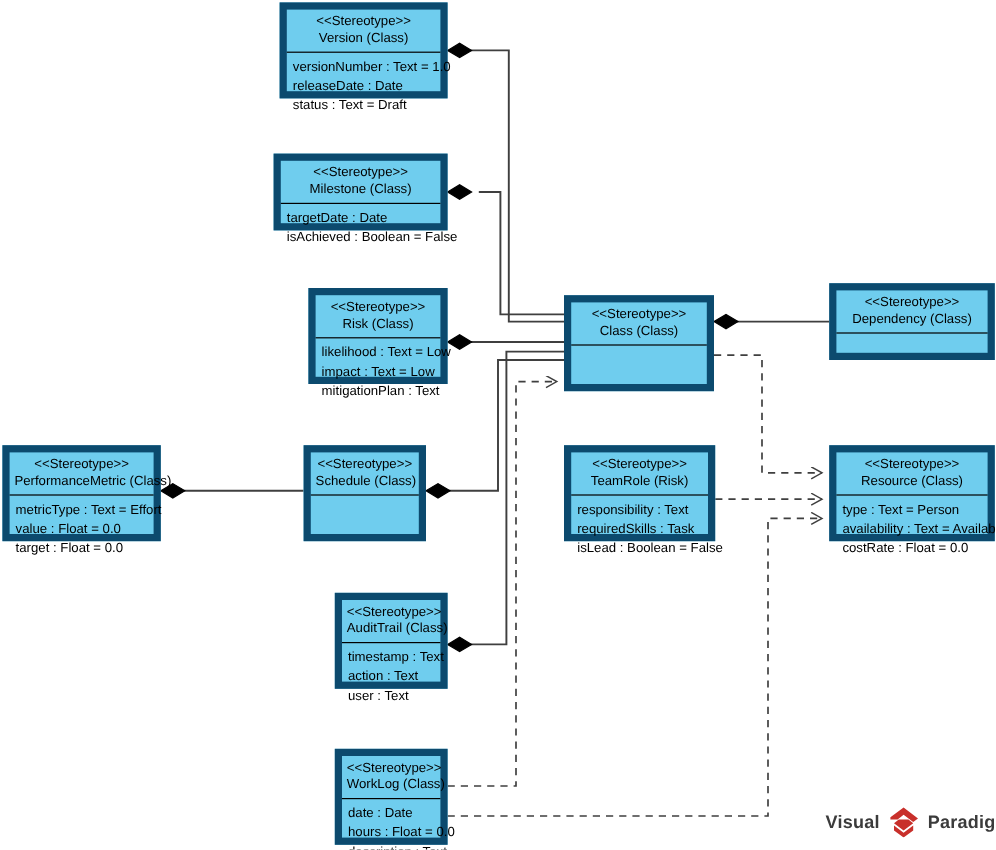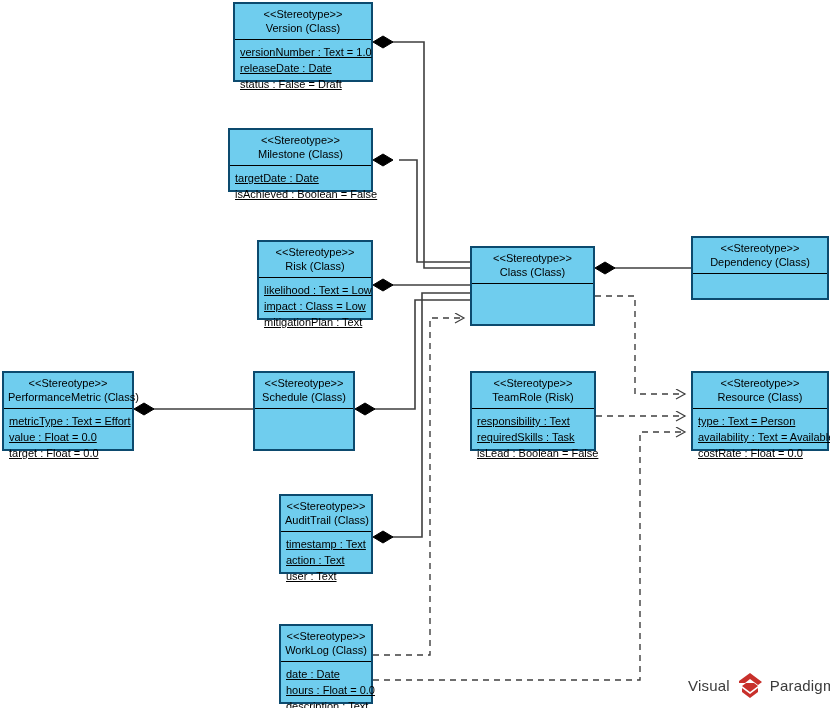--- a/index.html
+++ b/index.html
@@ -23,21 +23,21 @@
   #edges {
     position: absolute;
     left: 0; top: 0;
     width: 830px;
     height: 708px;
     pointer-events: none;
   }
   .uml-class {
     position: absolute;
     box-sizing: border-box;
-    border: 2px solid #0c4a6e;
+    border: 6px solid #0c4a6e;
     background: #6fcdee;
     font-size: 11px;
     color: #000000;
   }
   .uml-header {
     box-sizing: border-box;
     border-bottom: 1px solid #000000;
     text-align: center;
     padding: 3px 4px 4px 4px;
     line-height: 14px;
@@ -50,31 +50,30 @@
     display: block;
     white-space: nowrap;
   }
   .uml-attrs {
     padding: 4px 5px 5px 5px;
     line-height: 16px;
   }
   .uml-attr {
     display: block;
     white-space: nowrap;
-    text-decoration: underline;
   }
   .logo {
     position: absolute;
     display: flex;
     align-items: center;
     gap: 7px;
   }
   .logo-text {
     font-size: 15px;
-    font-weight: normal;
+    font-weight: bold;
     color: #3b3b3b;
     letter-spacing: 0.2px;
   }
   .logo-mark {
     width: 26px;
     height: 26px;
     position: relative;
   }
 </style>
 </head>
@@ -142,21 +141,21 @@
   </svg>
 
   <div class="uml-class" style="left:233px; top:2px; width:140px; height:80px;">
     <div class="uml-header" style="height:36px;">
       <span class="uml-stereo">&lt;&lt;Stereotype&gt;&gt;</span>
       <span class="uml-name">Version (Class)</span>
     </div>
     <div class="uml-attrs">
       <span class="uml-attr">versionNumber : Text = 1.0</span>
       <span class="uml-attr">releaseDate : Date</span>
-      <span class="uml-attr">status : False = Draft</span>
+      <span class="uml-attr">status : Text = Draft</span>
     </div>
   </div>
 
   <div class="uml-class" style="left:228px; top:128px; width:145px; height:64px;">
     <div class="uml-header" style="height:36px;">
       <span class="uml-stereo">&lt;&lt;Stereotype&gt;&gt;</span>
       <span class="uml-name">Milestone (Class)</span>
     </div>
     <div class="uml-attrs">
       <span class="uml-attr">targetDate : Date</span>
@@ -164,21 +163,21 @@
     </div>
   </div>
 
   <div class="uml-class" style="left:257px; top:240px; width:116px; height:80px;">
     <div class="uml-header" style="height:36px;">
       <span class="uml-stereo">&lt;&lt;Stereotype&gt;&gt;</span>
       <span class="uml-name">Risk (Class)</span>
     </div>
     <div class="uml-attrs">
       <span class="uml-attr">likelihood : Text = Low</span>
-      <span class="uml-attr">impact : Class = Low</span>
+      <span class="uml-attr">impact : Text = Low</span>
       <span class="uml-attr">mitigationPlan : Text</span>
     </div>
   </div>
 
   <div class="uml-class" style="left:470px; top:246px; width:125px; height:80px;">
     <div class="uml-header" style="height:36px;">
       <span class="uml-stereo">&lt;&lt;Stereotype&gt;&gt;</span>
       <span class="uml-name">Class (Class)</span>
     </div>
   </div>

